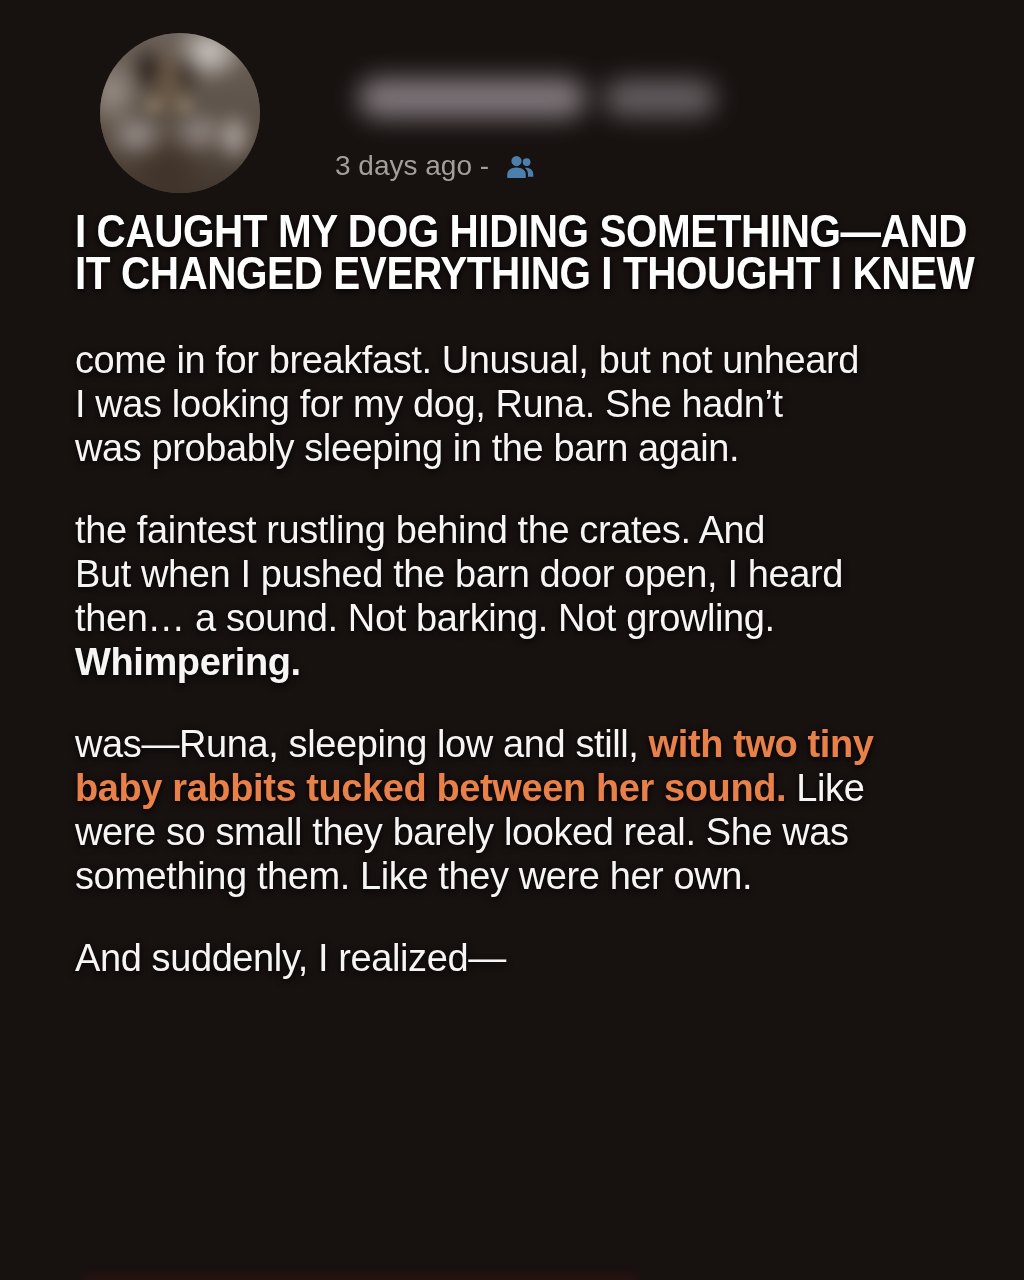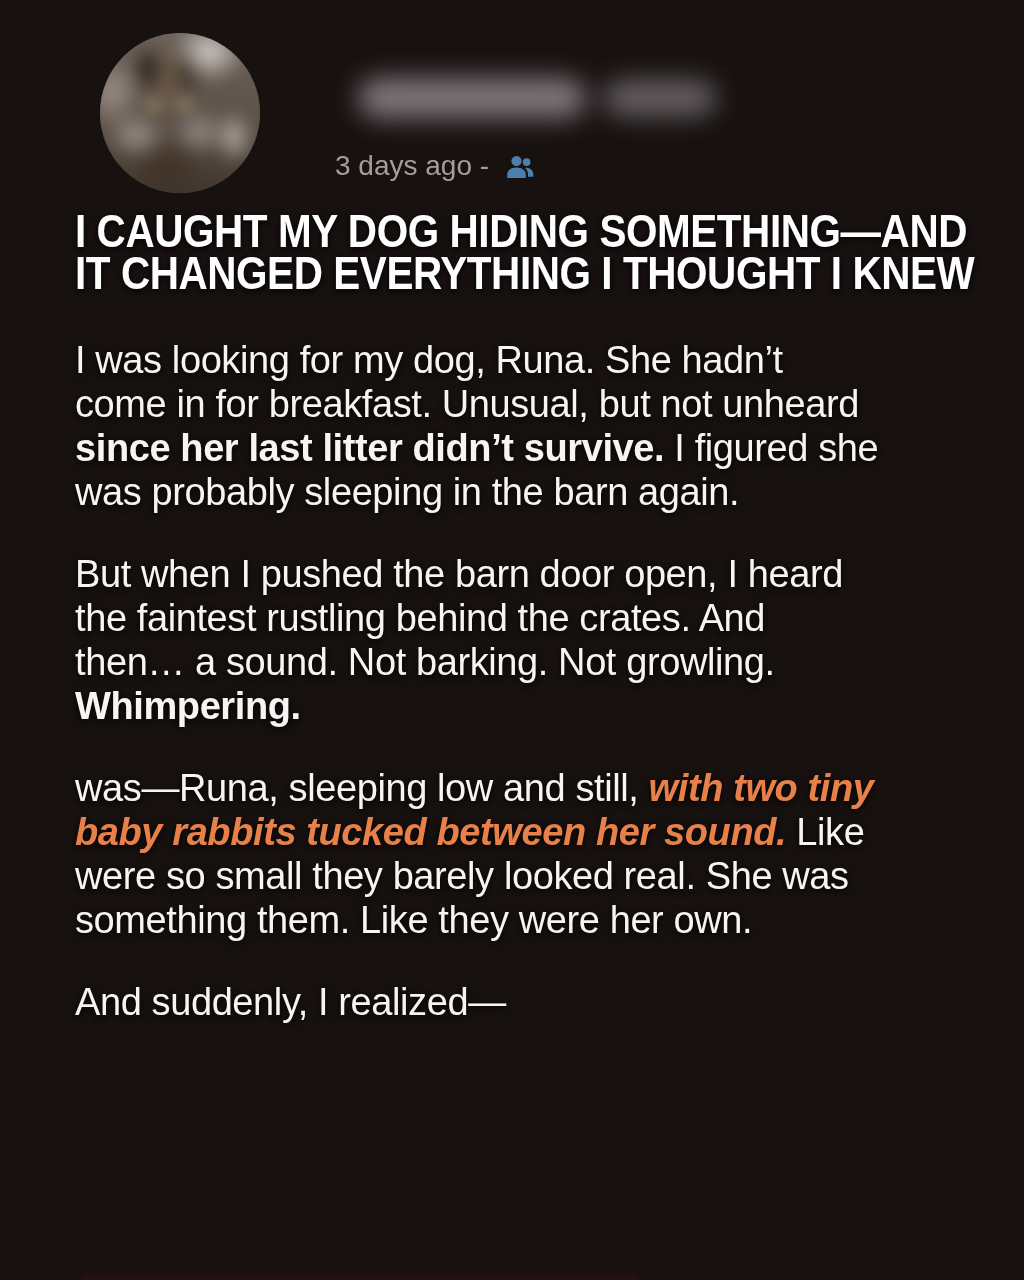--- a/index.html
+++ b/index.html
@@ -60,21 +60,21 @@
     margin-bottom:44px;
   }
   .para{margin-bottom:38px;}
   .line{
     font-size:38px;line-height:44px;color:var(--body,#f7f5f3);
     white-space:nowrap;letter-spacing:-.4px;
     text-shadow:0 2px 7px rgba(0,0,0,.85);
   }
   .r-n{font-weight:400;}
   .r-b{font-weight:700;}
-  .r-bo{font-weight:700;color:var(--orange,#e8804a);font-style:italic;}
+  .r-bo{font-weight:700;color:var(--orange,#e8804a);}
 
   .cutoff-hint{
     position:absolute;left:80px;top:1274px;width:560px;height:10px;
     background:#3a1410;border-radius:5px;filter:blur(3px);opacity:.45;
   }
 </style>
 </head>
 <body style="--bg: #171110; --body: #f7f5f3; --muted: #a39d9b; --orange: #e8804a; --icon-blue: #4d7fae;">
 
 <div class="avatar">
@@ -98,28 +98,27 @@
   </span>
 </div>
 
 <div class="content">
   <div class="title">
       <div>I CAUGHT MY DOG HIDING SOMETHING—AND</div>
       <div>IT CHANGED EVERYTHING I THOUGHT I KNEW</div>
     </div>
   <div>
       <div class="para">
+        <div class="line"><span class="r-n">come in for breakfast. Unusual, but not unheard</span></div>
         <div class="line"><span class="r-n">I was looking for my dog, Runa. She hadn’t</span></div>
-        <div class="line"><span class="r-n">come in for breakfast. Unusual, but not unheard</span></div>
-        <div class="line"><span class="r-b">since her last litter didn’t survive.</span><span class="r-n"> I figured she</span></div>
         <div class="line"><span class="r-n">was probably sleeping in the barn again.</span></div>
       </div>
       <div class="para">
+        <div class="line"><span class="r-n">the faintest rustling behind the crates. And</span></div>
         <div class="line"><span class="r-n">But when I pushed the barn door open, I heard</span></div>
-        <div class="line"><span class="r-n">the faintest rustling behind the crates. And</span></div>
         <div class="line"><span class="r-n">then… a sound. Not barking. Not growling.</span></div>
         <div class="line"><span class="r-b">Whimpering.</span></div>
       </div>
       <div class="para">
         <div class="line"><span class="r-n">was—Runa, sleeping low and still, </span><span class="r-bo">with two tiny</span></div>
         <div class="line"><span class="r-bo">baby rabbits tucked between her sound.</span><span class="r-n"> Like</span></div>
         <div class="line"><span class="r-n">were so small they barely looked real. She was</span></div>
         <div class="line"><span class="r-n">something them. Like they were her own.</span></div>
       </div>
       <div class="para">

